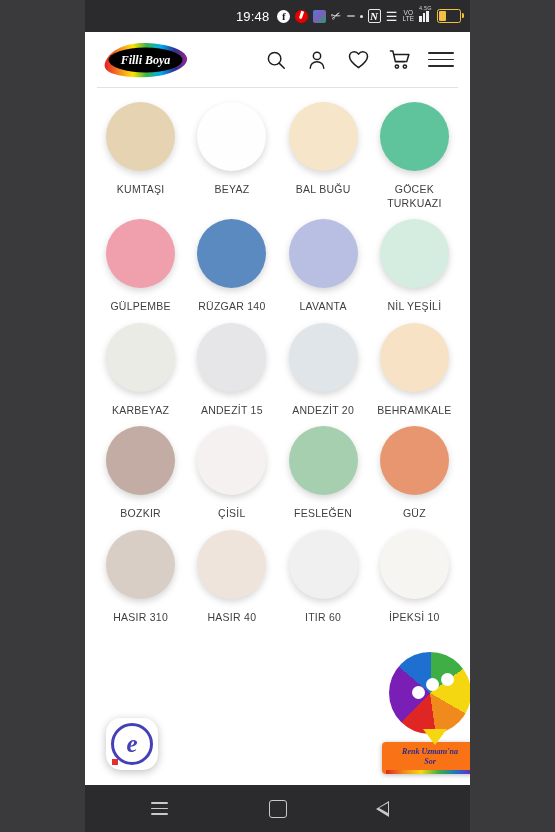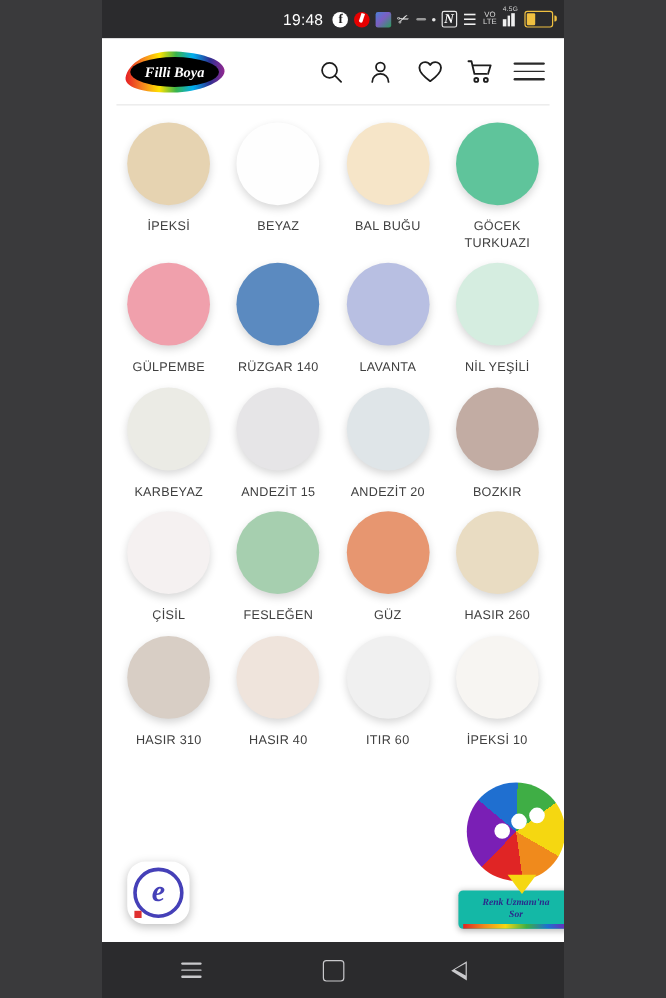--- a/index.html
+++ b/index.html
@@ -123,21 +123,21 @@
   #wheel .d{position:absolute;width:13px;height:13px;border-radius:50%;background:#fff;}
   #wheel .d1{left:23px;top:34px;}
   #wheel .d2{left:37px;top:26px;}
   #wheel .d3{left:52px;top:21px;}
   #tail{
     position:absolute;left:34px;bottom:-11px;width:0;height:0;
     border-left:12px solid transparent;border-right:12px solid transparent;
     border-top:16px solid #f5d711;
   }
   #expert-label{
-    margin-top:8px;background:#14b8a6;border-radius:4px;
+    margin-top:8px;background:#f97316;border-radius:4px;
     box-shadow:0 1px 5px rgba(0,0,0,.28);
     padding:5px 4px 0 4px;text-align:center;overflow:hidden;
   }
   #expert-label .t{
     font-family:"Liberation Serif",serif;font-style:italic;font-weight:bold;
     font-size:8px;color:#2b2b8c;line-height:9.5px;white-space:nowrap;
   }
   #expert-label .rainbow{
     height:4px;margin-top:4px;
     background:linear-gradient(90deg,#e02525,#f08a1c,#f5d711,#3fae45,#1f6fd0,#7a1fb5);
@@ -257,21 +257,21 @@
           <span></span>
       </div>
     </div>
   </div>
 
   <div class="hrule"></div>
 
   <div id="grid">
       <div class="cell">
         <div class="dot-swatch" style="background: rgb(230, 211, 177); box-shadow: rgba(0, 0, 0, 0.16) 0px 3px 7px;"></div>
-        <div class="cname">İPEKSİ</div>
+        <div class="cname">KUMTAŞI</div>
       </div>
       <div class="cell">
         <div class="dot-swatch" style="background: rgb(254, 254, 254); box-shadow: rgba(0, 0, 0, 0.16) 0px 3px 7px;"></div>
         <div class="cname">BEYAZ</div>
       </div>
       <div class="cell">
         <div class="dot-swatch" style="background: rgb(246, 229, 200); box-shadow: rgba(0, 0, 0, 0.16) 0px 3px 7px;"></div>
         <div class="cname">BAL BUĞU</div>
       </div>
       <div class="cell">
@@ -300,38 +300,38 @@
       </div>
       <div class="cell">
         <div class="dot-swatch" style="background: rgb(230, 229, 231); box-shadow: rgba(0, 0, 0, 0.16) 0px 3px 7px;"></div>
         <div class="cname">ANDEZİT 15</div>
       </div>
       <div class="cell">
         <div class="dot-swatch" style="background: rgb(223, 229, 232);"></div>
         <div class="cname">ANDEZİT 20</div>
       </div>
       <div class="cell">
+        <div class="dot-swatch" style="background: rgb(248, 226, 198); box-shadow: rgba(0, 0, 0, 0.16) 0px 3px 7px;"></div>
+        <div class="cname">BEHRAMKALE</div>
+      </div>
+      <div class="cell">
         <div class="dot-swatch" style="background: rgb(194, 172, 163);"></div>
         <div class="cname">BOZKIR</div>
       </div>
       <div class="cell">
         <div class="dot-swatch" style="background: rgb(245, 241, 241); box-shadow: rgba(0, 0, 0, 0.16) 0px 3px 7px;"></div>
         <div class="cname">ÇİSİL</div>
       </div>
       <div class="cell">
         <div class="dot-swatch" style="background: rgb(166, 207, 175);"></div>
         <div class="cname">FESLEĞEN</div>
       </div>
       <div class="cell">
         <div class="dot-swatch" style="background: rgb(231, 150, 112); box-shadow: rgba(0, 0, 0, 0.16) 0px 3px 7px;"></div>
         <div class="cname">GÜZ</div>
-      </div>
-      <div class="cell">
-        <div class="dot-swatch" style="background: rgb(233, 220, 194); box-shadow: rgba(0, 0, 0, 0.16) 0px 3px 7px;"></div>
-        <div class="cname">HASIR 260</div>
       </div>
       <div class="cell">
         <div class="dot-swatch" style="background: rgb(216, 206, 197);"></div>
         <div class="cname">HASIR 310</div>
       </div>
       <div class="cell">
         <div class="dot-swatch" style="background: rgb(239, 228, 220); box-shadow: rgba(0, 0, 0, 0.16) 0px 3px 7px;"></div>
         <div class="cname">HASIR 40</div>
       </div>
       <div class="cell">

